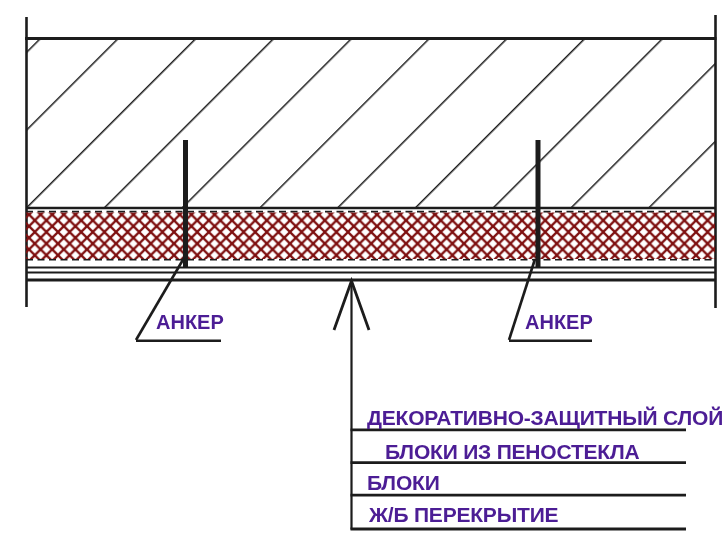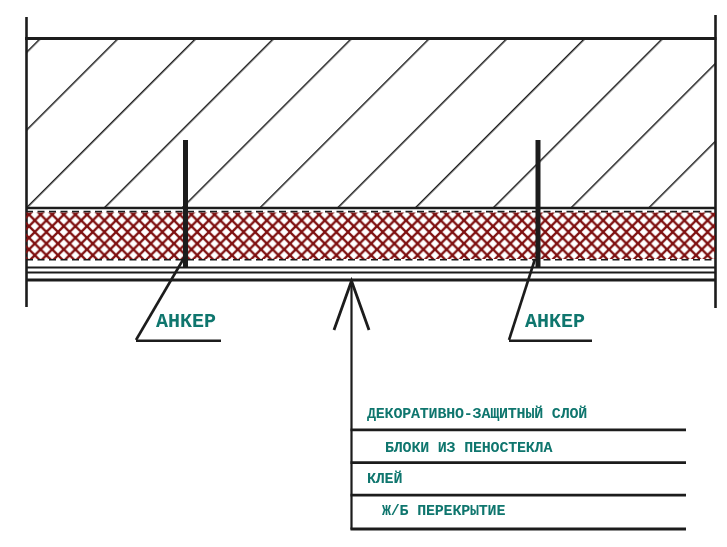--- a/index.html
+++ b/index.html
@@ -8,28 +8,27 @@
     width:727px;height:547px;
     background:var(--bg-color,#ffffff);
     overflow:hidden;
     font-family:"Liberation Sans", sans-serif;
     margin:0 auto;
   }
   .stage svg{position:absolute;left:0;top:0;}
   .txt{
     position:absolute;
     font-weight:bold;
-    color:#0f766e;
+    color:#4c1d95;
     white-space:nowrap;
     line-height:1;
     letter-spacing:0px;
-    font-family:Liberation Mono, monospace;
   }
   .anchor-txt{font-size:20px;}
-  .layer-txt{font-size:15px;letter-spacing:-0.2px;}
+  .layer-txt{font-size:21px;letter-spacing:-0.2px;}
 </style>
 </head>
 <body>
 
 <div class="stage">
 
   <svg width="727" height="547" viewBox="0 0 727 547">
     <defs>
 
       <pattern id="hatch45" patternUnits="userSpaceOnUse" width="55" height="55" patternTransform="rotate(45)">
@@ -74,15 +73,15 @@
     <line x1="350.5" y1="462.6" x2="686" y2="462.6" stroke="var(--line-color)" stroke-width="2.8"></line>
     <line x1="350.5" y1="495.2" x2="686" y2="495.2" stroke="var(--line-color)" stroke-width="2.8"></line>
     <line x1="350.5" y1="529" x2="686" y2="529" stroke="var(--line-color)" stroke-width="2.8"></line>
   </svg>
 
   <div class="txt anchor-txt" style="left:156px;top:312px;">АНКЕР</div>
   <div class="txt anchor-txt" style="left:525px;top:312px;">АНКЕР</div>
 
   <div class="txt layer-txt" style="left:367px;top:407px;">ДЕКОРАТИВНО-ЗАЩИТНЫЙ СЛОЙ</div>
   <div class="txt layer-txt" style="left:385px;top:441px;">БЛОКИ ИЗ ПЕНОСТЕКЛА</div>
-  <div class="txt layer-txt" style="left:367px;top:472px;">КЛЕЙ</div>
-  <div class="txt layer-txt" style="left:382px;top:504px;">Ж/Б ПЕРЕКРЫТИЕ</div>
+  <div class="txt layer-txt" style="left:367px;top:472px;">БЛОКИ</div>
+  <div class="txt layer-txt" style="left:369px;top:504px;">Ж/Б ПЕРЕКРЫТИЕ</div>
 </div>
 
 </body></html>

